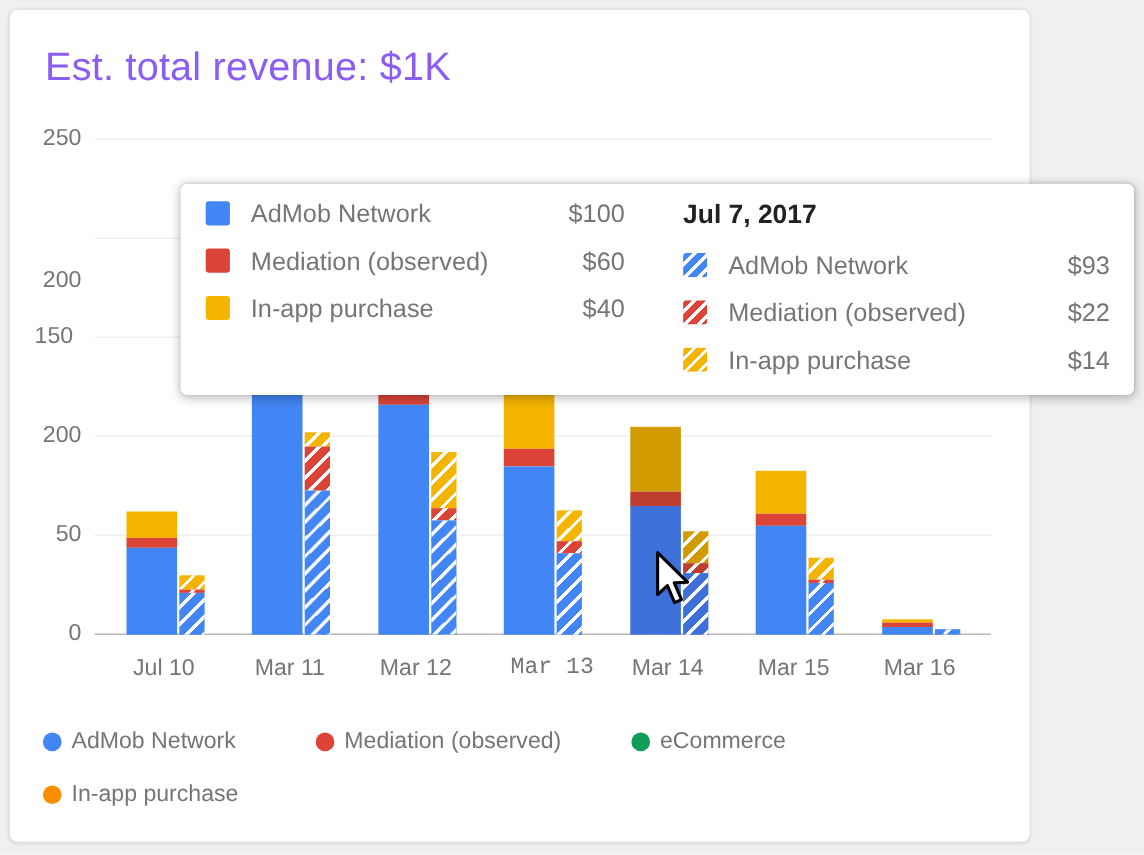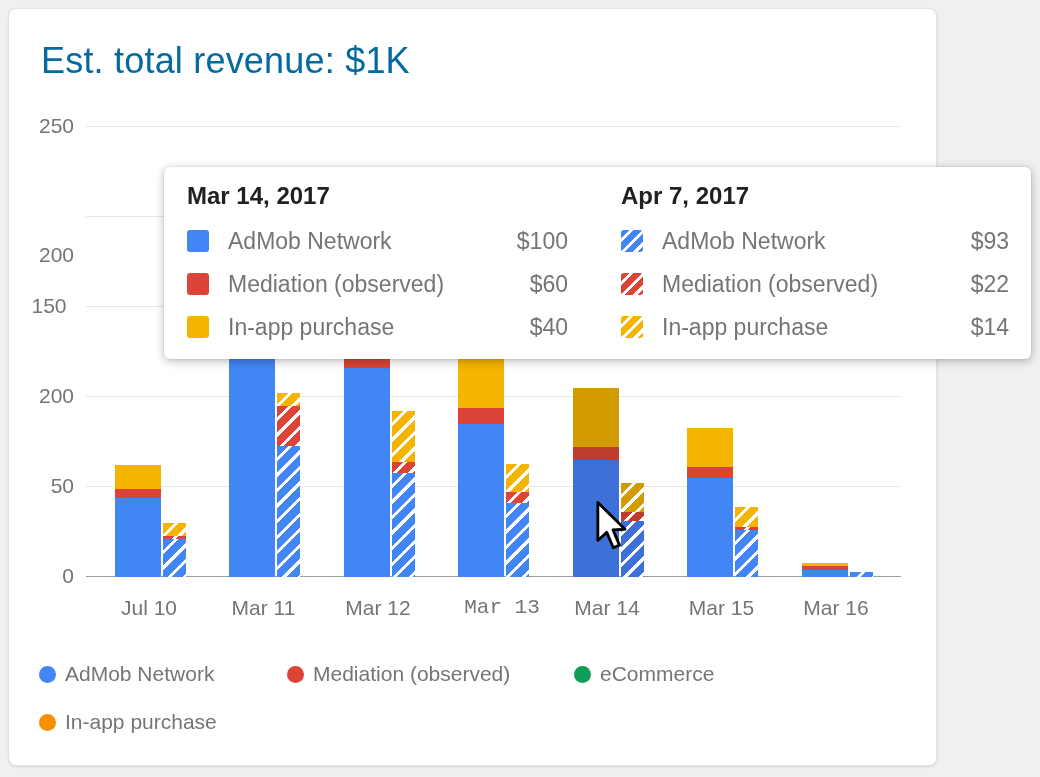--- a/index.html
+++ b/index.html
@@ -17,21 +17,21 @@
     background: #FFFFFF;
     border: 1px solid #E3E3E3;
     border-radius: 8px;
     box-shadow: 0 1px 3px rgba(0,0,0,0.10);
   }
   .card-title {
     position: absolute;
     left: 32px; top: 30px;
     font-size: 36px;
     line-height: 44px;
-    color: #0369a1;
+    color: #8b5cf6;
     letter-spacing: 0.2px;
   }
   
   .plot {
     position: absolute;
     left: 77px; top: 118px;
     width: 815px; height: 450px;
   }
   .gridline {
     position: absolute;
@@ -244,39 +244,38 @@
           <div class="seg" style="height: 5.4px; background: repeating-linear-gradient(135deg, rgba(255, 255, 255, 0) 0px, rgba(255, 255, 255, 0) 8px, rgb(255, 255, 255) 8px, rgb(255, 255, 255) 11px), linear-gradient(rgb(66, 133, 244), rgb(66, 133, 244));"></div>
         </div>
       </div>
       <div class="xtick" style="left: 700px;">Mar 16</div>
     </div>
 
   <div id="xticks"></div>
 
   <div class="tooltip">
     <div class="tt-col c0">
-      <div class="tt-title">Mar 14, 2017</div>
     <div class="tt-row">
           <div class="tt-swatch" style="background: rgb(66, 133, 244);"></div>
           <div class="tt-label">AdMob Network</div>
           <div class="tt-value">$100</div>
         </div>
         <div class="tt-row">
           <div class="tt-swatch" style="background: rgb(219, 68, 55);"></div>
           <div class="tt-label">Mediation (observed)</div>
           <div class="tt-value">$60</div>
         </div>
         <div class="tt-row">
           <div class="tt-swatch" style="background: rgb(244, 180, 0);"></div>
           <div class="tt-label">In-app purchase</div>
           <div class="tt-value">$40</div>
         </div>
       </div>
     <div class="tt-col c1">
-      <div class="tt-title">Apr 7, 2017</div>
+      <div class="tt-title">Jul 7, 2017</div>
     <div class="tt-row">
           <div class="tt-swatch" style="background: repeating-linear-gradient(135deg, rgba(255, 255, 255, 0) 0px, rgba(255, 255, 255, 0) 6px, rgb(255, 255, 255) 6px, rgb(255, 255, 255) 9px), linear-gradient(rgb(66, 133, 244), rgb(66, 133, 244));"></div>
           <div class="tt-label">AdMob Network</div>
           <div class="tt-value">$93</div>
         </div>
         <div class="tt-row">
           <div class="tt-swatch" style="background: repeating-linear-gradient(135deg, rgba(255, 255, 255, 0) 0px, rgba(255, 255, 255, 0) 6px, rgb(255, 255, 255) 6px, rgb(255, 255, 255) 9px), linear-gradient(rgb(219, 68, 55), rgb(219, 68, 55));"></div>
           <div class="tt-label">Mediation (observed)</div>
           <div class="tt-value">$22</div>
         </div>

